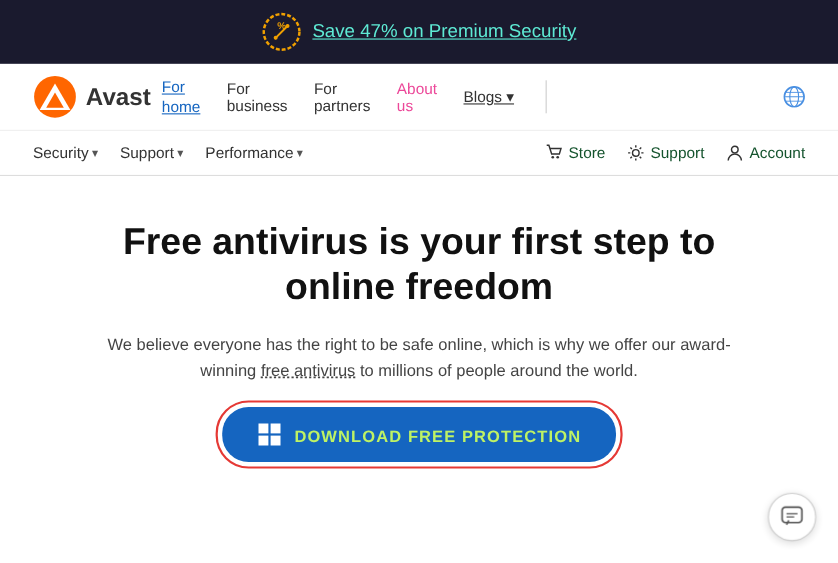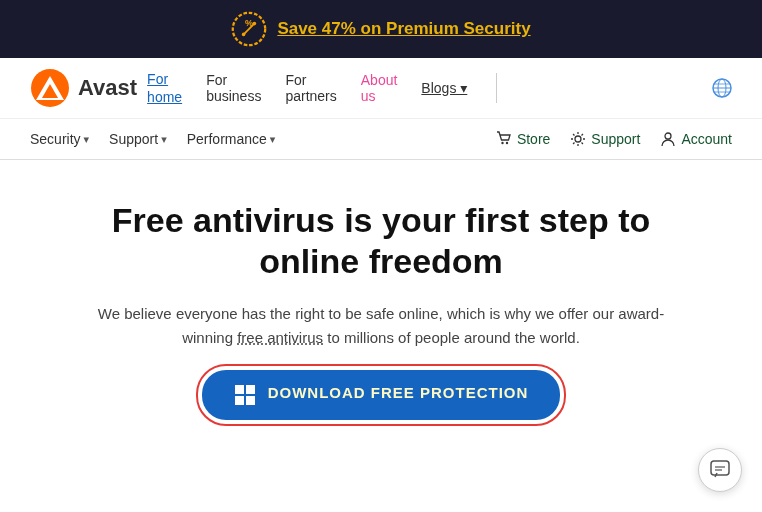--- a/index.html
+++ b/index.html
@@ -15,23 +15,23 @@
       padding: 10px 20px;
       gap: 10px;
       min-height: 58px;
     }
     .banner-icon {
       width: 36px;
       height: 36px;
       flex-shrink: 0;
     }
     .banner-link {
-      color: #eab308;
+      color: #5eead4;
       text-decoration: underline;
-      font-weight: bold;
+      font-weight: normal;
       font-size: 17px;
       cursor: pointer;
     }
 
     
     .main-nav {
       display: flex;
       align-items: center;
       padding: 10px 30px;
       border-bottom: 1px solid #eee;
@@ -158,29 +158,29 @@
       text-decoration-style: dotted;
     }
     .download-btn-wrapper {
       border: 2px solid #e53935;
       border-radius: 30px;
       padding: 4px;
       display: inline-block;
     }
     .download-btn {
       background: #1565c0;
-      color: #fef9c3;
+      color: #bef264;
       border: none;
       border-radius: 24px;
       padding: 14px 32px;
       font-size: 15px;
       font-weight: bold;
       letter-spacing: 1px;
       display: flex;
-      align-items: flex-start;
+      align-items: flex-end;
       gap: 12px;
       cursor: pointer;
       text-transform: uppercase;
     }
     .windows-icon {
       width: 22px;
       height: 22px;
     }
 
     

